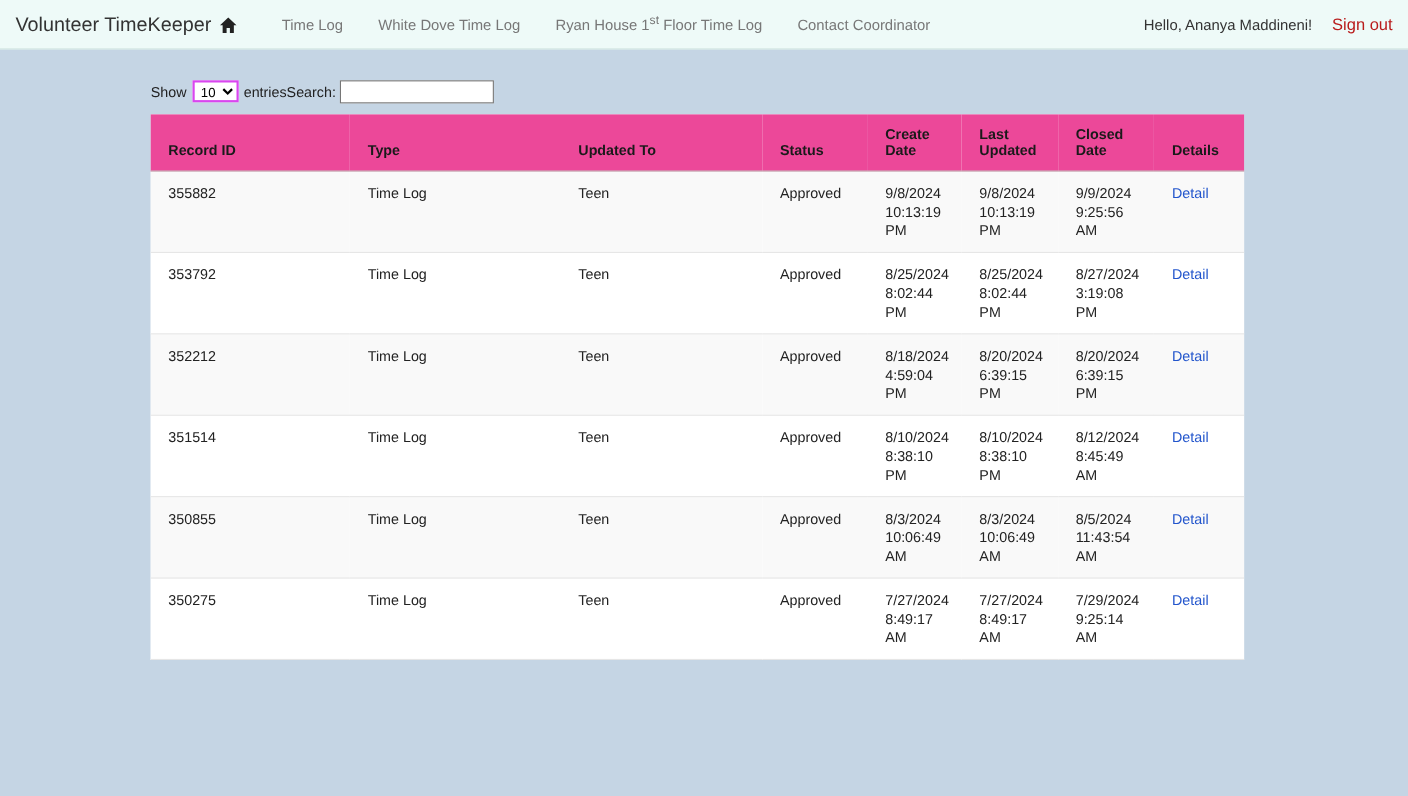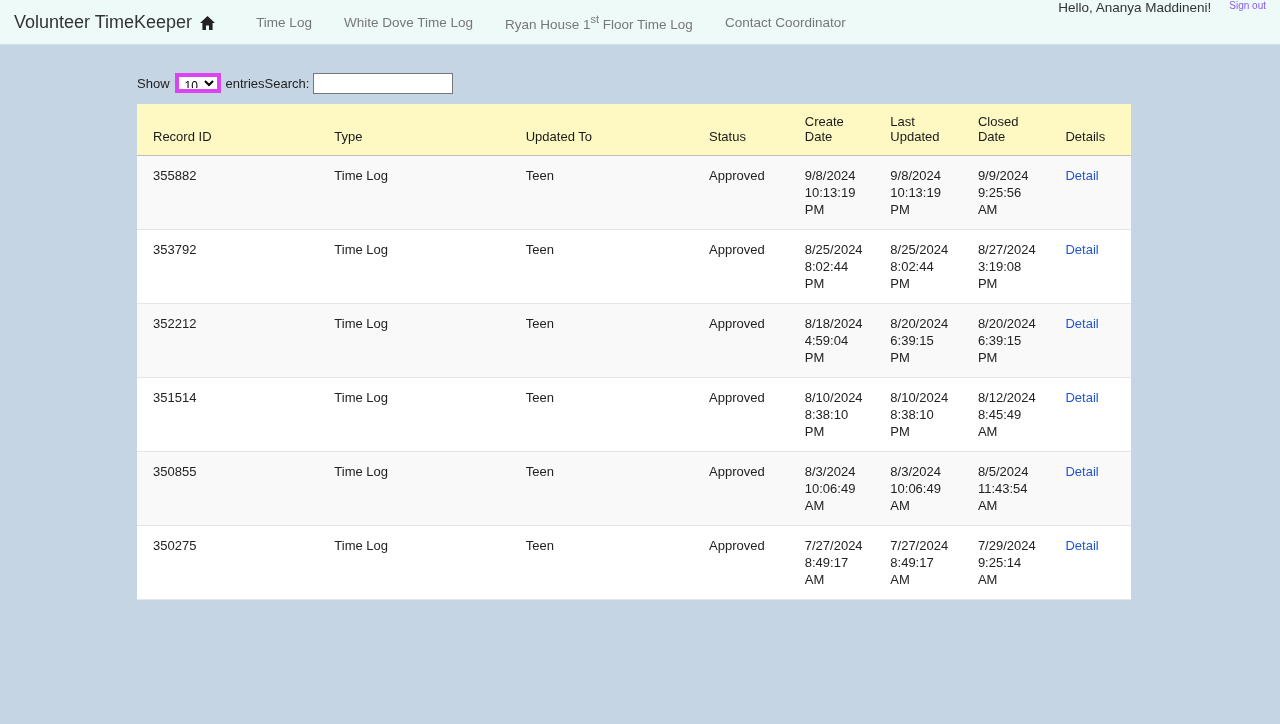--- a/index.html
+++ b/index.html
@@ -51,25 +51,26 @@
     white-space: nowrap;
     cursor: pointer;
   }
   .nav-link sup { font-size: 11px; vertical-align: super; }
   .nav-right {
     position: absolute;
     right: 14px;
     top: 0;
     height: 45px;
     display: flex;
+    align-items: center;
     gap: 18px;
     margin-left: 40px;
   }
   .greeting { color: #333; font-size: 13.5px; white-space: nowrap; }
-  .signout { color: #8b5cf6; font-size: 10px; text-decoration: none; cursor: pointer; }
+  .signout { color: #b91c1c; font-size: 15px; text-decoration: none; cursor: pointer; }
 
   
   .page {
     padding: 26px 0 0 0;
     position: relative;
   }
   .content {
     width: 994px;
     margin-left: 137px;
   }
@@ -91,21 +92,21 @@
     color: #222;
     display: flex;
     align-items: center;
     gap: 5px;
   }
   .show-entries select {
     font-family: "Liberation Sans", sans-serif;
     font-size: 12px;
     padding: 1px 2px;
     height: 20px;
-    border: 4px solid #d946ef;
+    border: 2px solid #d946ef;
     background: #fff;
   }
   .search-box {
     display: flex;
     align-items: center;
     gap: 4px;
     font-size: 13px;
   }
   .search-box input {
     width: 140px;
@@ -117,23 +118,23 @@
     background: #fff;
   }
 
   table.data {
     width: 994px;
     border-collapse: collapse;
     background: #fff;
     font-size: 13px;
   }
   table.data thead th {
-    background: #fef9c3;
+    background: #ec4899;
     color: #1a1a1a;
-    font-weight: normal;
+    font-weight: bold;
     text-align: left;
     vertical-align: bottom;
     padding: 10px 8px 11px 16px;
     font-size: 13px;
     line-height: 15px;
     border-bottom: 1px solid #c2c0bb;
     white-space: pre-line;
     cursor: pointer;
   }
   table.data tbody td {

